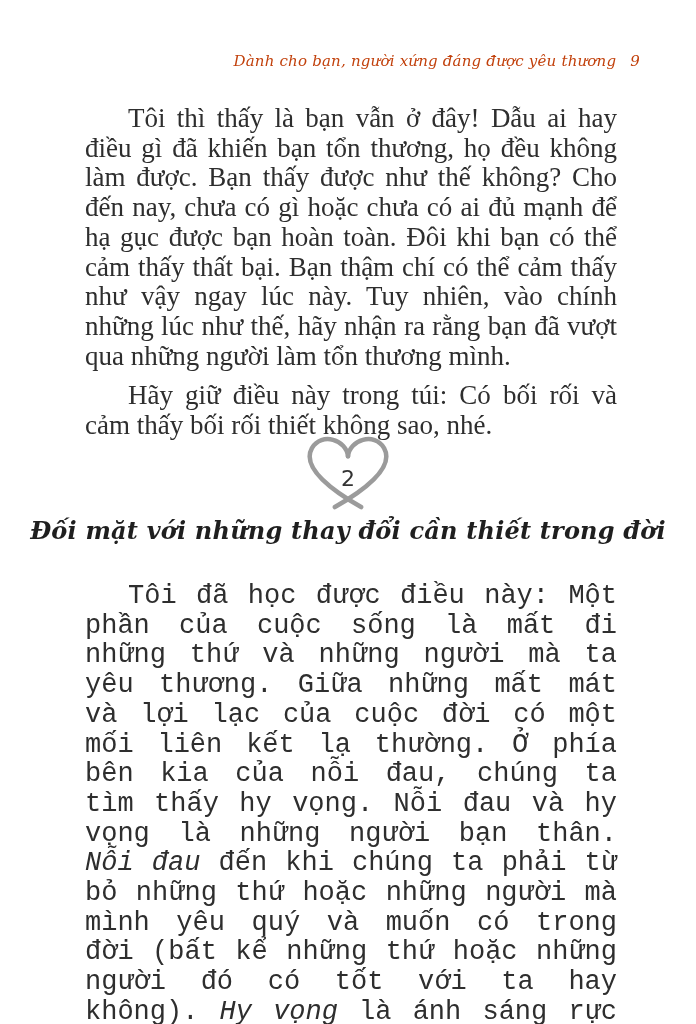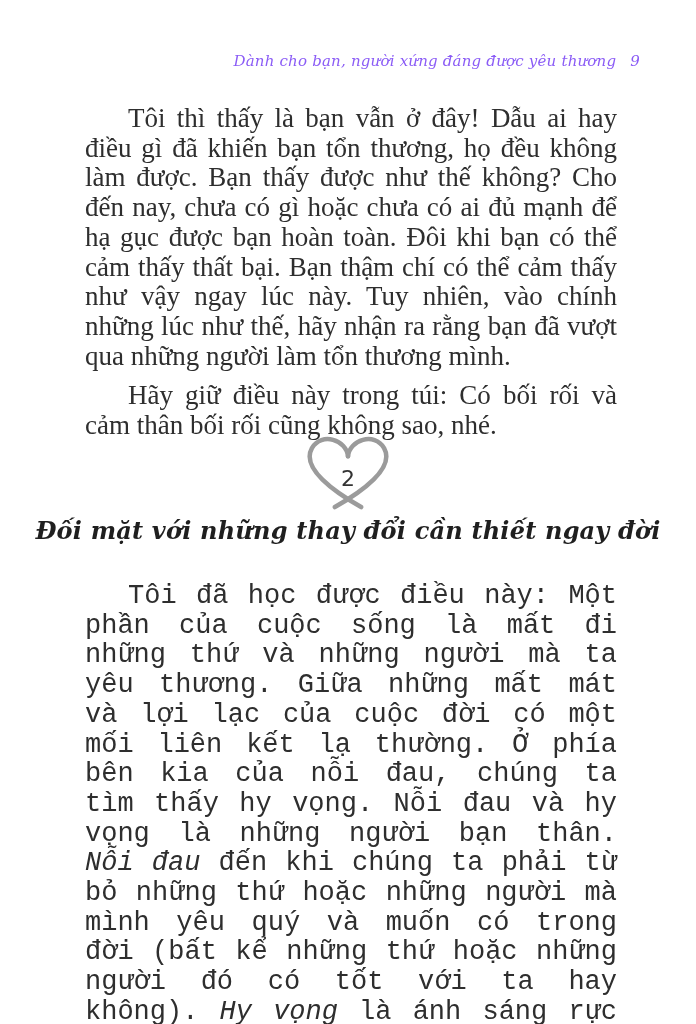--- a/index.html
+++ b/index.html
@@ -16,21 +16,21 @@
     font-family: "Liberation Serif", "DejaVu Serif", serif;
     color: #2e2e2e;
   }
   .running-header {
     position: absolute;
     top: 52px;
     right: 56px;
     font-family: "DejaVu Serif", serif;
     font-style: italic;
     font-size: 15px;
-    color: #8b5cf6;
+    color: #c2410c;
     letter-spacing: 0.2px;
     white-space: nowrap;
   }
   .running-header .page-number {
     margin-left: 14px;
     font-style: italic;
   }
   .text-block {
     position: absolute;
     left: 85px;
@@ -97,32 +97,32 @@
 <body>
 
 <div class="page">
 
   <header class="running-header">
     <span>Dành cho bạn, người xứng đáng được yêu thương</span><span class="page-number">9</span>
   </header>
 
   <section class="text-block section1">
       <p class="para"><span>Tôi thì thấy là bạn vẫn ở đây! Dẫu ai hay điều gì đã khiến bạn tổn thương, họ đều không làm được. Bạn thấy được như thế không? Cho đến nay, chưa có gì hoặc chưa có ai đủ mạnh để hạ gục được bạn hoàn toàn. Đôi khi bạn có thể cảm thấy thất bại. Bạn thậm chí có thể cảm thấy như vậy ngay lúc này. Tuy nhiên, vào chính những lúc như thế, hãy nhận ra rằng bạn đã vượt qua những người làm tổn thương mình.</span></p>
-      <p class="para"><span>Hãy giữ điều này trong túi: Có bối rối và cảm thân bối rối cũng không sao, nhé.</span></p>
+      <p class="para"><span>Hãy giữ điều này trong túi: Có bối rối và cảm thấy bối rối thiết không sao, nhé.</span></p>
     </section>
 
   <figure class="chapter-ornament">
     <svg width="100" height="82" viewBox="0 0 120 100" aria-hidden="true">
       <g fill="none" stroke-width="5.5" stroke-linecap="round" stroke="#9b9b9b">
         <path d="M 60 32 C 62 12, 92 2, 104 22 C 114 40, 98 63, 44 94"></path>
         <path d="M 60 32 C 58 12, 28 2, 16 22 C 6 40, 22 63, 76 94"></path>
       </g>
     </svg>
     <span class="chapter-number">2</span>
   </figure>
 
-  <h2 class="chapter-title">Đối mặt với những thay đổi cần thiết ngay đời</h2>
+  <h2 class="chapter-title">Đối mặt với những thay đổi cần thiết trong đời</h2>
 
   <section class="text-block section2">
       <p class="para"><span>Tôi đã học được điều này: Một phần của cuộc sống là mất đi những thứ và những người mà ta yêu thương. Giữa những mất mát và lợi lạc của cuộc đời có một mối liên kết lạ thường. Ở phía bên kia của nỗi đau, chúng ta tìm thấy hy vọng. Nỗi đau và hy vọng là những người bạn thân. </span><em>Nỗi đau</em><span> đến khi chúng ta phải từ bỏ những thứ hoặc những người mà mình yêu quý và muốn có trong đời (bất kể những thứ hoặc những người đó có tốt với ta hay không). </span><em>Hy vọng</em><span> là ánh sáng rực rỡ ở cuối đường hầm, nơi chúng ta mong được yêu thương, nơi chúng ta mong sẽ ổn và cảm thấy ổn, và nơi chúng ta mong rằng cuộc sống sẽ tốt đẹp trở lại.</span></p>
     </section>
 
 </div>
 
 </body></html>

